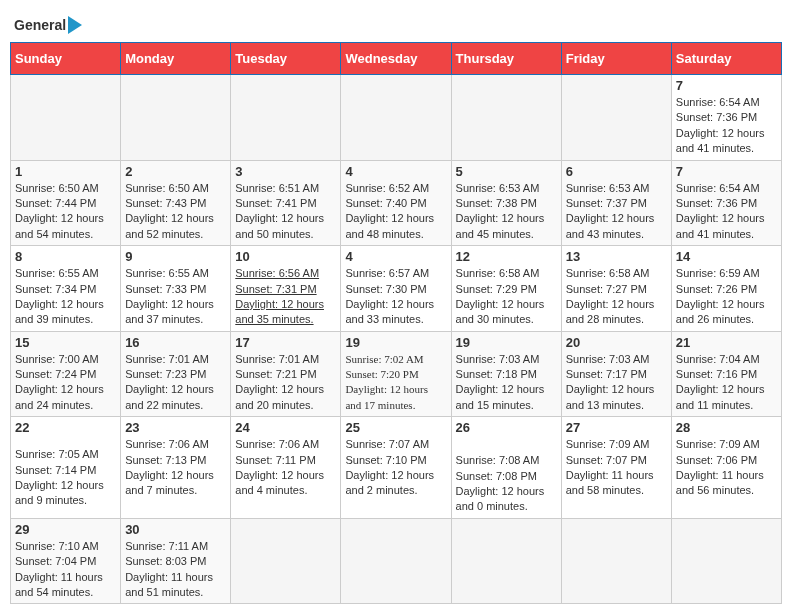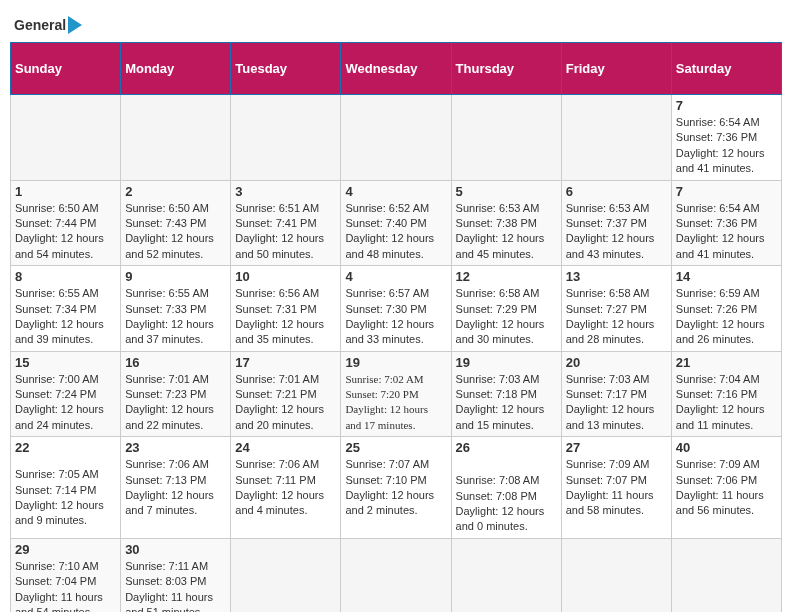--- a/index.html
+++ b/index.html
@@ -31,25 +31,25 @@
     .location-title {
       font-size: 14px;
       color: #555;
     }
     table {
       width: 100%;
       border-collapse: collapse;
       table-layout: fixed;
     }
     th {
-      background: #be185d;
+      background: #ef4444;
       color: #fff;
       font-size: 13px;
       font-weight: bold;
-      padding: 18px 4px;
+      padding: 8px 4px;
       text-align: left;
       border: 1px solid #1a6eb5;
     }
     td {
       border: 1px solid #ccc;
       vertical-align: top;
       padding: 3px 4px;
       font-size: 10px;
       color: #333;
       height: 80px;
@@ -178,21 +178,21 @@
         </td>
         <td>
           <div class="day-num">9</div>
           <div class="day-info" style="white-space: pre-line;">Sunrise: 6:55 AM
 Sunset: 7:33 PM
 Daylight: 12 hours
 and 37 minutes.</div>
         </td>
         <td>
           <div class="day-num">10</div>
-          <div class="day-info" style="white-space: pre-line;">Sunrise: 6:56 AM
+          <div class="day-info" style="white-space: pre-line; text-decoration: underline;">Sunrise: 6:56 AM
 Sunset: 7:31 PM
 Daylight: 12 hours
 and 35 minutes.</div>
         </td>
         <td>
           <div class="day-num">4</div>
           <div class="day-info" style="white-space: pre-line;">Sunrise: 6:57 AM
 Sunset: 7:30 PM
 Daylight: 12 hours
 and 33 minutes.</div>
@@ -307,21 +307,21 @@
 and 0 minutes.</div>
         </td>
         <td>
           <div class="day-num">27</div>
           <div class="day-info" style="white-space: pre-line;">Sunrise: 7:09 AM
 Sunset: 7:07 PM
 Daylight: 11 hours
 and 58 minutes.</div>
         </td>
         <td>
-          <div class="day-num">40</div>
+          <div class="day-num">28</div>
           <div class="day-info" style="white-space: pre-line;">Sunrise: 7:09 AM
 Sunset: 7:06 PM
 Daylight: 11 hours
 and 56 minutes.</div>
         </td>
       </tr>
       <tr>
         <td>
           <div class="day-num">29</div>
           <div class="day-info" style="white-space: pre-line;">Sunrise: 7:10 AM

